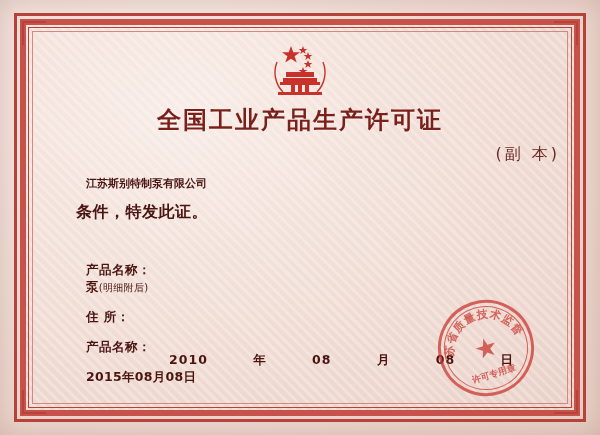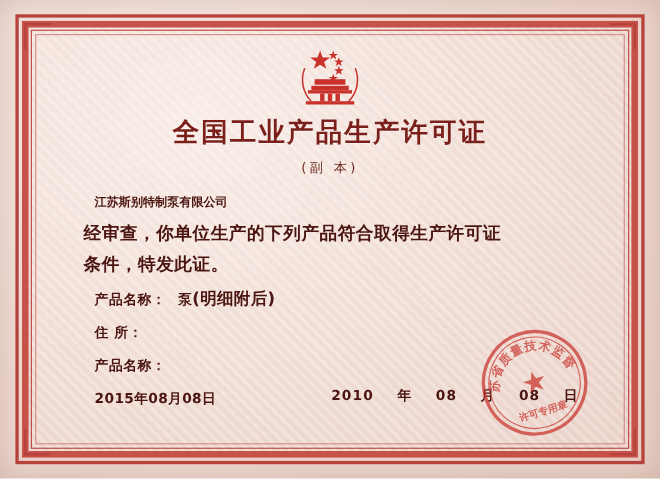--- a/index.html
+++ b/index.html
@@ -97,22 +97,22 @@
     font-size: 24px;
     font-weight: bold;
     letter-spacing: 2px;
     color: #7a1f1a;
     text-shadow: 0 1px 0 rgba(255,255,255,0.4);
   }
   .subtitle {
     position: absolute;
     top: 106px;
     left: 0; right: 0;
-    text-align: center;
-    font-size: 12px;
+    text-align: right;
+    font-size: 16px;
     color: #6e2a22;
     letter-spacing: 3px;
   }
 
   .company {
     position: absolute;
     top: 138px;
     left: 46px;
     font-size: 11px;
     font-weight: bold;
@@ -138,48 +138,49 @@
     left: 46px;
     right: 30px;
     font-size: 12.5px;
     color: #4a1410;
   }
   .field {
     display: flex;
     align-items: baseline;
     margin-bottom: 13px;
     font-weight: bold;
+    flex-direction: column;
   }
   .field .lbl {
     width: 76px;
     flex: 0 0 auto;
     letter-spacing: 0.5px;
   }
   .field .val { letter-spacing: 0.3px; }
   .field .val .small {
-    font-size: 15px;
-    font-weight: bold;
+    font-size: 10px;
+    font-weight: normal;
   }
 
   
   .daterow {
     position: absolute;
     top: 314px;
     left: 46px;
     right: 26px;
     font-size: 12.5px;
     font-weight: bold;
     color: #4a1410;
     display: flex;
     justify-content: space-between;
     align-items: baseline;
   }
   .daterow .left { letter-spacing: 0.5px; }
   .daterow .right { letter-spacing: 1px; }
-  .daterow .right span { margin: 0 8px; }
+  .daterow .right span { margin: 0 20px; }
 
   .footnote {
     position: absolute;
     top: 338px;
     left: 46px;
     font-size: 8px;
     color: #6b2d25;
     letter-spacing: 0.2px;
   }
 
@@ -278,21 +279,20 @@
         </g>
       </svg>
     </div>
 
     <div class="title">全国工业产品生产许可证</div>
     <div class="subtitle">(副  本)</div>
 
     <div class="company">江苏斯别特制泵有限公司</div>
 
     <div class="statement">
-      <span>经审查，你单位生产的下列产品符合取得生产许可证</span>
       <span class="line2">条件，特发此证。</span>
     </div>
 
     <div class="fields">
 
       <div class="field">
         <span class="lbl">产品名称：</span>
         <span class="val"><span>泵</span><span class="small">(明细附后)</span></span>
       </div>
 

